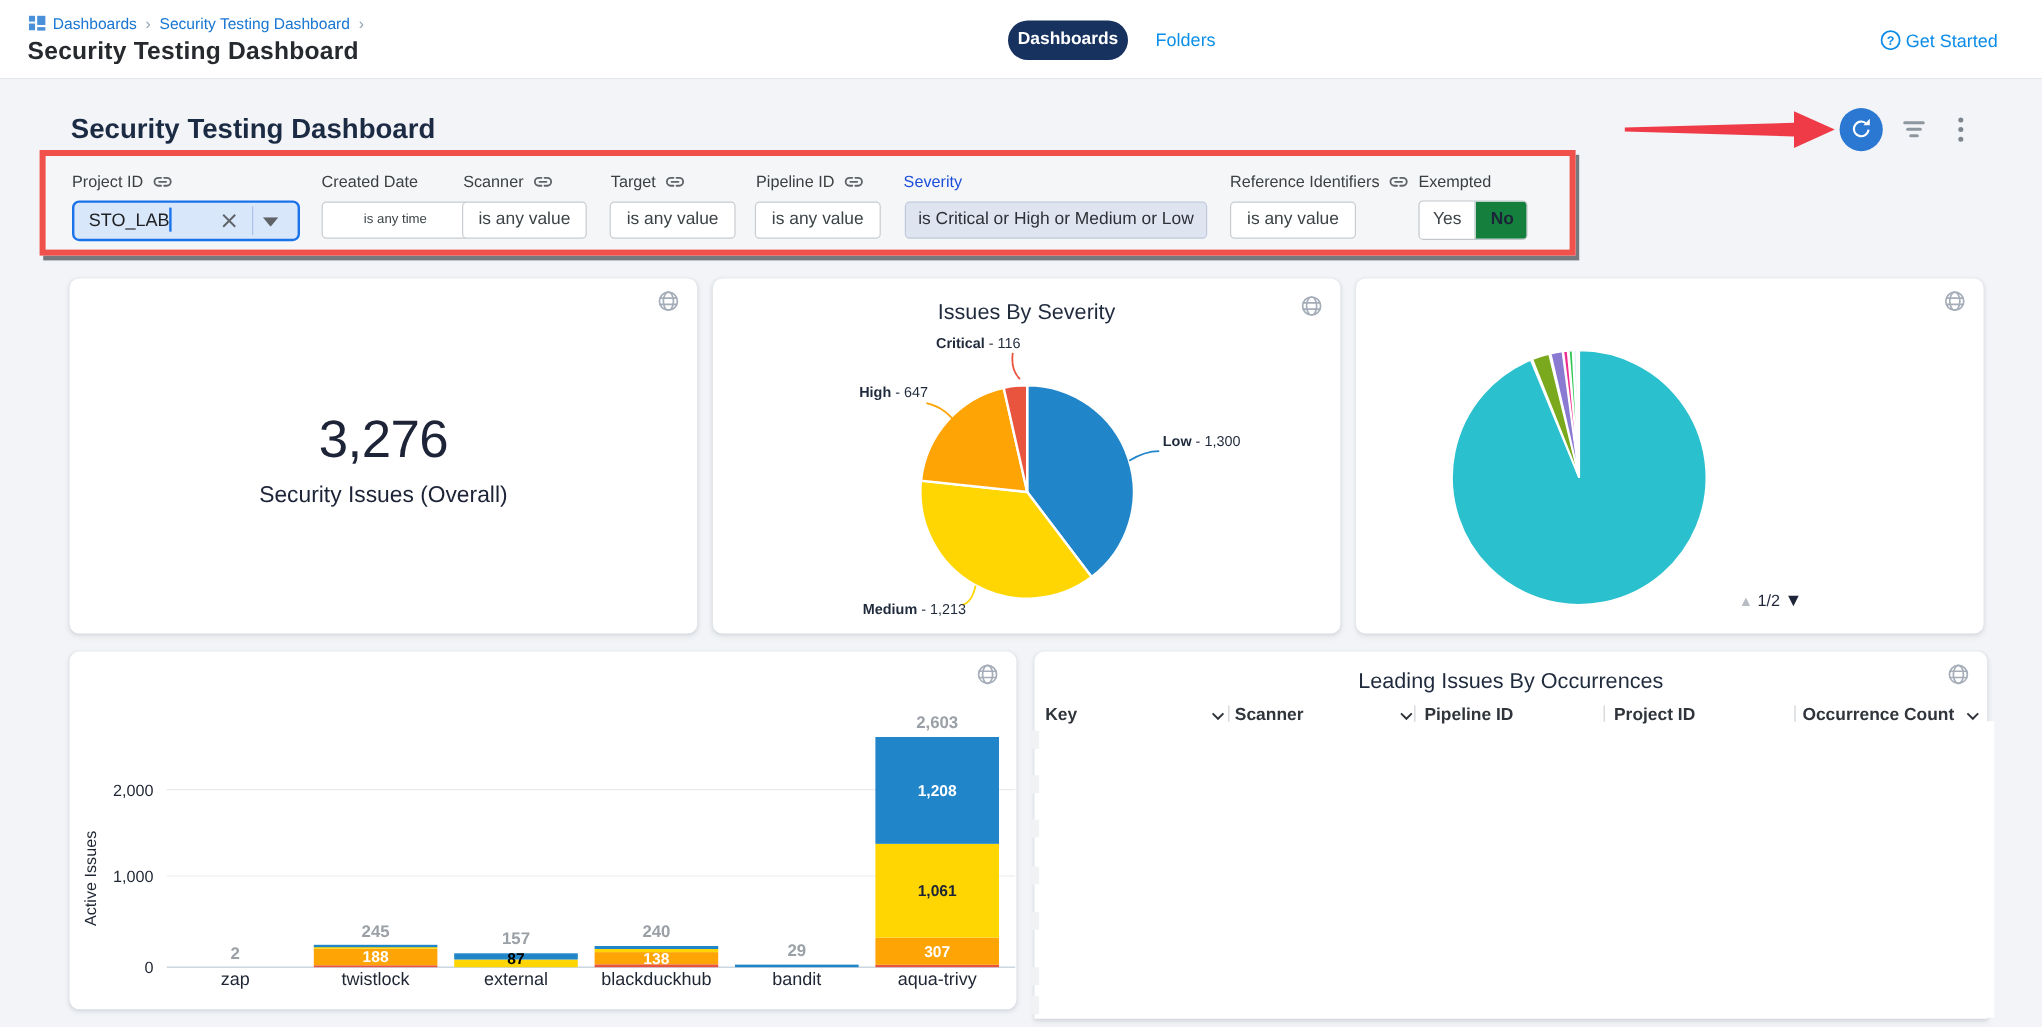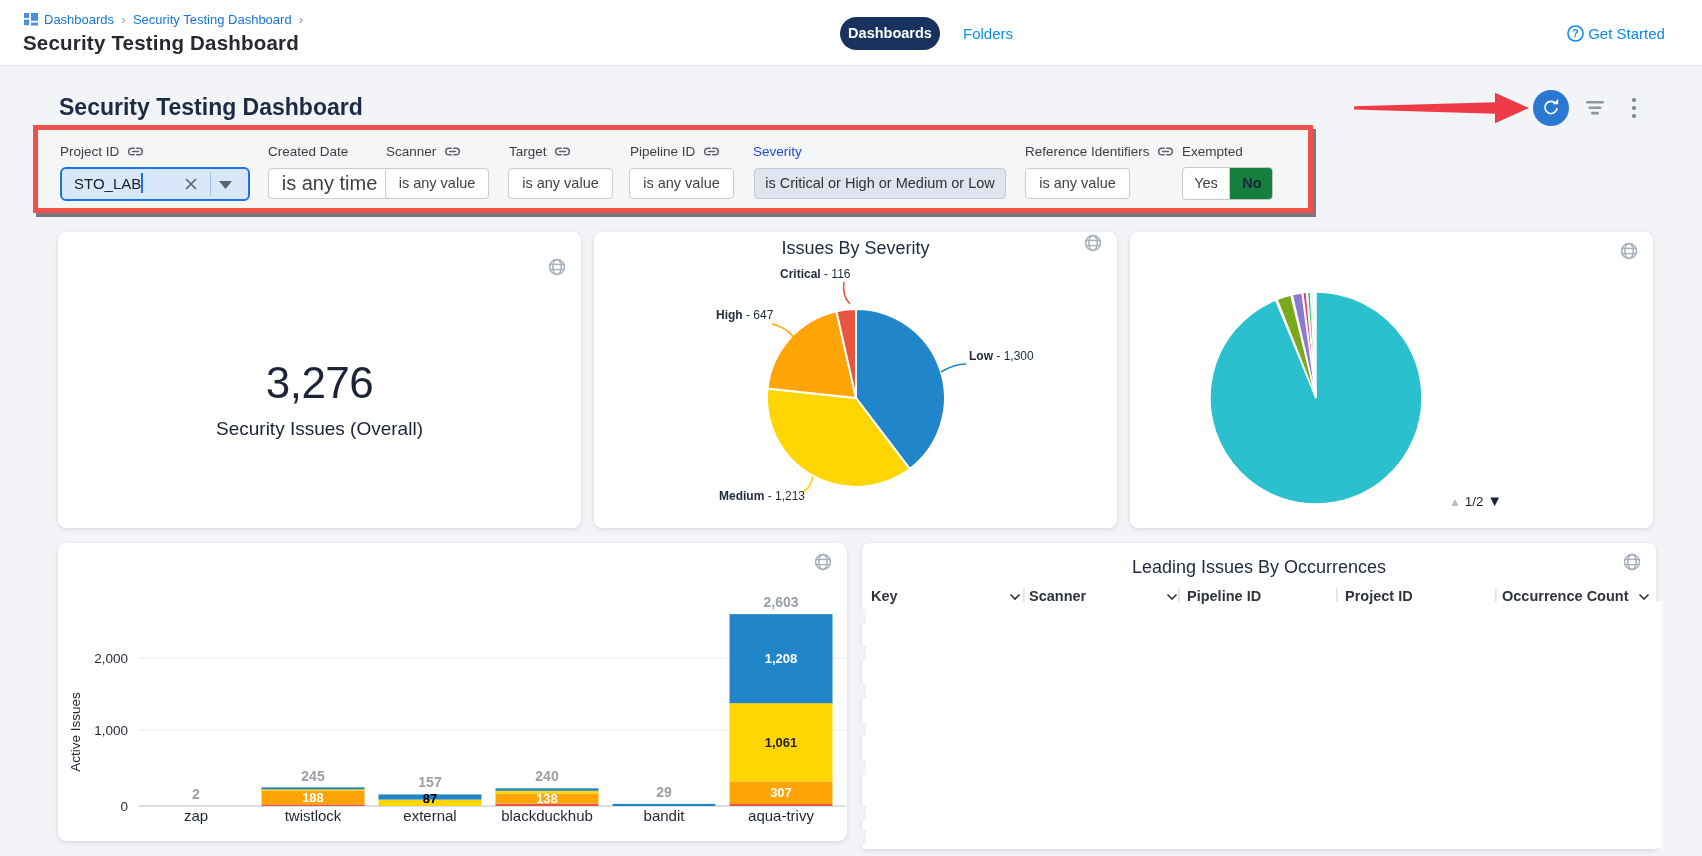--- a/index.html
+++ b/index.html
@@ -59,34 +59,34 @@
 </svg>
 
 <div class="abs" style="left:33px;top:125px;width:1280px;height:88px;background:#f5f6f8;border:5px solid #f1514b;box-shadow:3px 4px 0 rgba(96,100,106,0.85);"></div>
 
 <div class="card" style="left:58px;top:232px;width:523px;height:296px;"></div>
 <div class="card" style="left:594px;top:232px;width:523px;height:296px;"></div>
 <div class="card" style="left:1130px;top:232px;width:523px;height:296px;"></div>
 <div class="card" style="left:58px;top:543px;width:789px;height:298px;"></div>
 <div class="card" style="left:862px;top:543px;width:794px;height:306px;border-bottom-left-radius:0;border-bottom-right-radius:0;"></div>
 
-<div class="abs" style="left:58px;top:248px;width:523px;height:296px;">
+<div class="abs" style="left:58px;top:232px;width:523px;height:296px;">
   <div class="globe"><svg width="18" height="18" viewBox="0 0 18 18">
         <g fill="none" stroke="#a4adb8" stroke-width="1.4">
           <circle cx="9" cy="9" r="7.5"></circle>
           <ellipse cx="9" cy="9" rx="4.2" ry="7.5"></ellipse>
           <line x1="1.6" y1="6.4" x2="16.4" y2="6.4"></line>
           <line x1="1.6" y1="11.6" x2="16.4" y2="11.6"></line>
         </g>
       </svg></div>
   <div class="abs" style="left:0;right:0;top:110px;text-align:center;font-size:44px;color:#1d2438;letter-spacing:-0.5px;">3,276</div>
   <div class="abs" style="left:0;right:0;top:170px;text-align:center;font-size:19px;color:#1d2438;">Security Issues (Overall)</div>
 </div>
 
-<div class="abs" style="left:594px;top:224px;width:523px;height:296px;">
+<div class="abs" style="left:594px;top:236px;width:523px;height:296px;">
   <div class="globe"><svg width="18" height="18" viewBox="0 0 18 18">
         <g fill="none" stroke="#a4adb8" stroke-width="1.4">
           <circle cx="9" cy="9" r="7.5"></circle>
           <ellipse cx="9" cy="9" rx="4.2" ry="7.5"></ellipse>
           <line x1="1.6" y1="6.4" x2="16.4" y2="6.4"></line>
           <line x1="1.6" y1="11.6" x2="16.4" y2="11.6"></line>
         </g>
       </svg></div>
   <div class="ctitle">Issues By Severity</div>
   <svg class="abs" style="left:0;top:0;" width="523" height="296" viewBox="0 0 523 296">
@@ -255,21 +255,21 @@
 <div class="abs" style="left:74px;top:175px;font-size:15px;color:#202124;">STO_LAB</div>
 <div class="abs" style="left:141px;top:173px;width:1.5px;height:20px;background:#1a73e8;"></div>
 <svg class="abs" style="left:184px;top:177px;" width="14" height="14" viewBox="0 0 14 14">
     <path d="M2 2 L12 12 M12 2 L2 12" stroke="#5f6368" stroke-width="1.6"></path>
   </svg>
 <div class="abs" style="left:210px;top:172px;width:1px;height:24px;background:#aac4e8;"></div>
 <svg class="abs" style="left:219px;top:181px;" width="13" height="8" viewBox="0 0 13 8">
     <polygon points="0,0 13,0 6.5,8" fill="#5f6368"></polygon>
   </svg>
 
-<div class="abs" style="left:268px;top:168px;width:123px;height:31px;background:#fff;border:1px solid #c8ccd0;border-radius:4px;font-size:20px;color:#3c4347;text-align:center;line-height:29px;">is any time</div>
+<div class="abs" style="left:268px;top:168px;width:123px;height:31px;background:#fff;border:1px solid #c8ccd0;border-radius:4px;font-size:11px;color:#3c4347;text-align:center;line-height:29px;">is any time</div>
 <div class="abs" style="left:385px;top:168px;width:104px;height:31px;background:#fff;border:1px solid #c8ccd0;border-radius:4px;font-size:14.5px;color:#3c4347;text-align:center;line-height:29px;">is any value</div>
 <div class="abs" style="left:508px;top:168px;width:105px;height:31px;background:#fff;border:1px solid #c8ccd0;border-radius:4px;font-size:14.5px;color:#3c4347;text-align:center;line-height:29px;">is any value</div>
 <div class="abs" style="left:629px;top:168px;width:105px;height:31px;background:#fff;border:1px solid #c8ccd0;border-radius:4px;font-size:14.5px;color:#3c4347;text-align:center;line-height:29px;">is any value</div>
 <div class="abs" style="left:754px;top:168px;width:252px;height:31px;background:#dee5f1;border:1px solid #c0cada;border-radius:4px;font-size:14.5px;color:#2d3137;text-align:center;line-height:29px;">is Critical or High or Medium or Low</div>
 <div class="abs" style="left:1025px;top:168px;width:105px;height:31px;background:#fff;border:1px solid #c8ccd0;border-radius:4px;font-size:14.5px;color:#3c4347;text-align:center;line-height:29px;">is any value</div>
 
 <div class="abs" style="left:1182px;top:167px;width:91px;height:33px;border:1px solid #c3c7cc;border-radius:4px;background:#fff;overflow:hidden;">
   <div class="abs" style="left:0;top:0;width:46px;height:31px;font-size:14.5px;color:#3c4347;text-align:center;line-height:31px;">Yes</div>
   <div class="abs" style="left:46px;top:0;width:45px;height:31px;background:#15803d;font-size:14.5px;font-weight:bold;color:#1b2438;text-align:center;line-height:31px;border-left:1px solid #c9cdd2;">No</div>
 </div>

